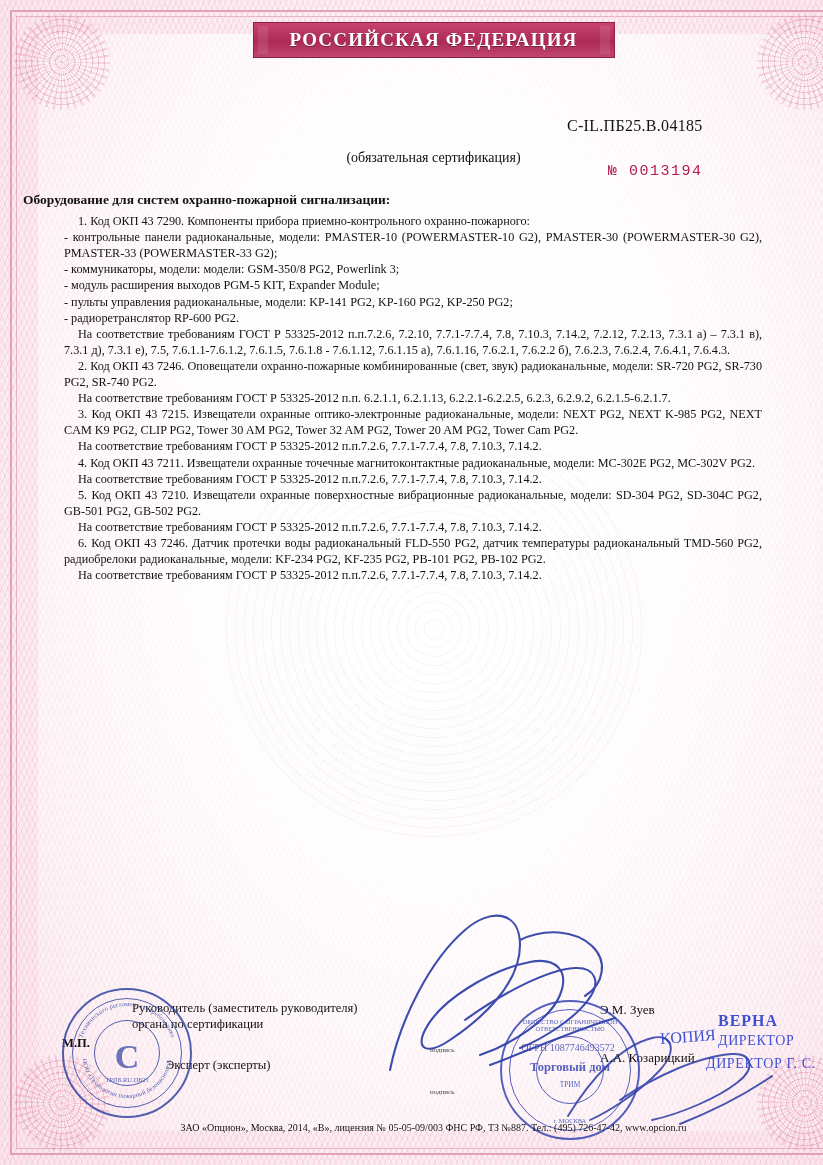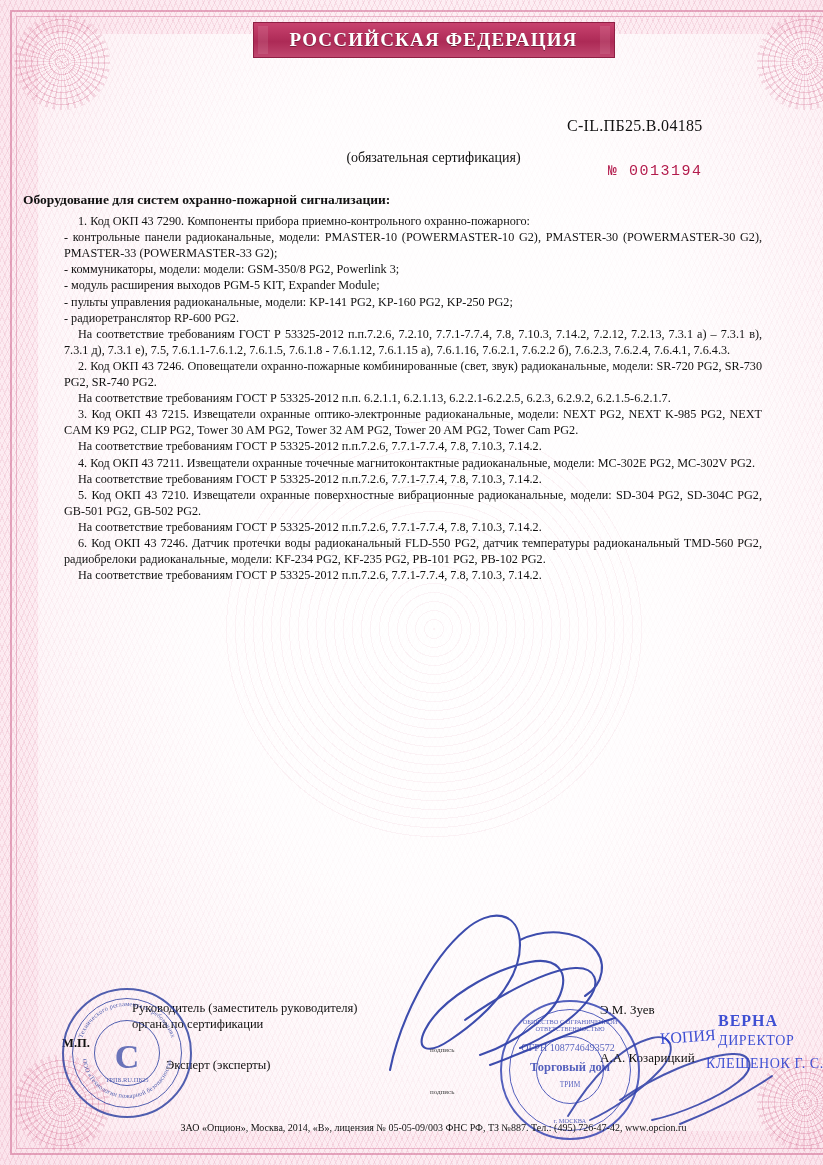--- a/index.html
+++ b/index.html
@@ -466,17 +466,17 @@
     <div class="stamp-mid-top">ОБЩЕСТВО С ОГРАНИЧЕННОЙ ОТВЕТСТВЕННОСТЬЮ</div>
     <div class="stamp-mid-l1">ОГРН 1087746493572</div>
     <div class="stamp-mid-l2">Торговый дом</div>
     <div class="stamp-mid-l3">ТРИМ</div>
     <div class="stamp-mid-bot">г. МОСКВА</div>
   </div>
 
   <div class="kopiya">КОПИЯ</div>
   <div class="verna">ВЕРНА</div>
   <div class="director">ДИРЕКТОР</div>
-  <div class="klesch">КЛЕЩЕНОК Г. С.</div>
+  <div class="klesch">ДИРЕКТОР Г. С.</div>
 
   <div class="footer">ЗАО «Опцион», Москва, 2014, «В», лицензия № 05-05-09/003 ФНС РФ, ТЗ №887. Тел.: (495) 726-47-42,  www.opcion.ru</div>
 
 </div>
 
 </body></html>

